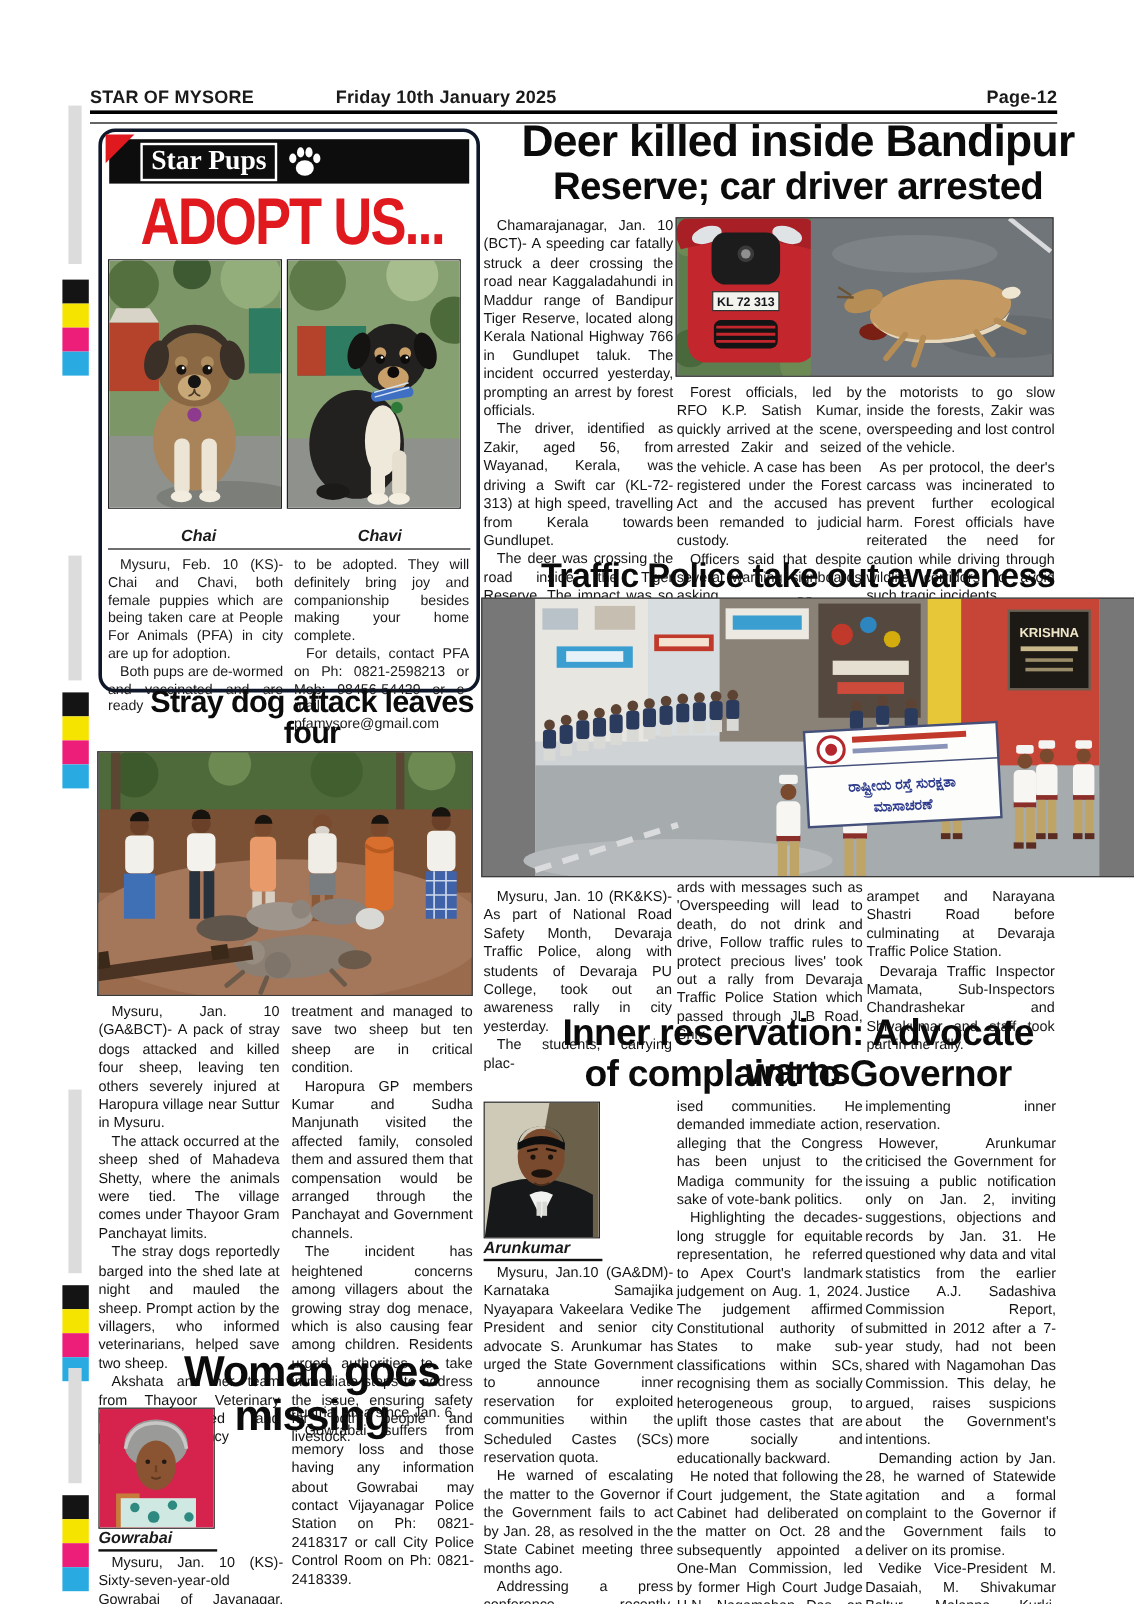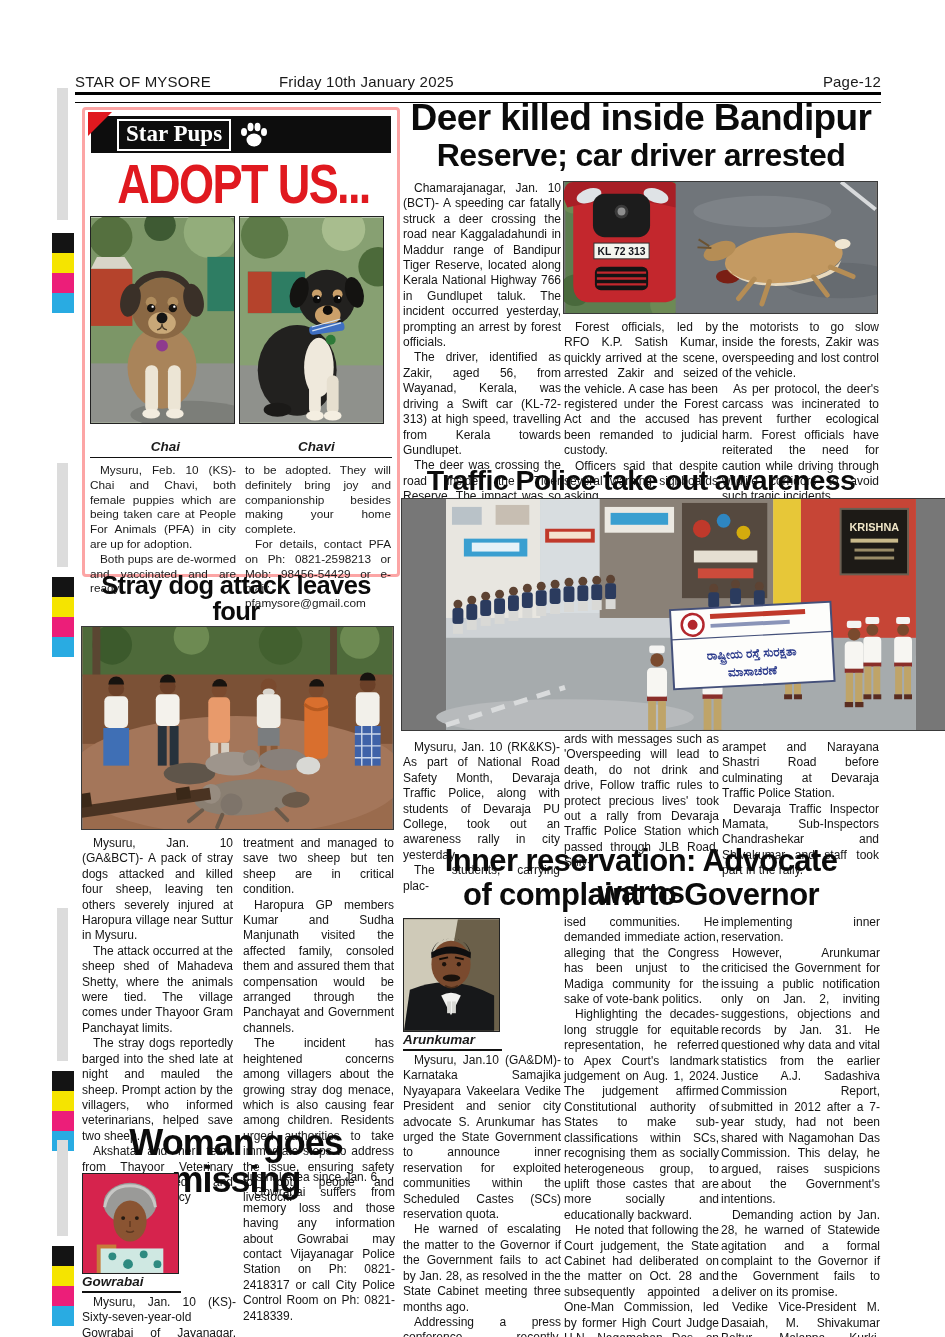--- a/index.html
+++ b/index.html
@@ -1,35 +1,35 @@
 <!DOCTYPE html>
 <html><head>
 <meta charset="utf-8">
 <style>
   html,body{margin:0;padding:0;background:#ffffff;}
   #page{position:relative;width:945px;height:1337px;background:#ffffff;overflow:hidden;
         font-family:"Liberation Sans",sans-serif;color:#1a1a1a;}
   .abs{position:absolute;}
   
   #masthead-row{left:75px;top:73px;width:806px;display:flex;align-items:baseline;
-    font-weight:normal;font-size:15px;letter-spacing:.2px;}
+    font-weight:bold;font-size:15px;letter-spacing:.2px;}
   #m-date{margin-left:68px;}
   #m-page{margin-left:auto;}
   #header-rule{left:75px;top:92px;width:806px;height:7px;border-top:3px solid #000;border-bottom:1px solid #000;}
   
   .reg-bar{position:absolute;left:57px;width:11px;background:#dcdcdc;}
   .reg-sq{position:absolute;left:52px;width:22px;}
   .reg-sq div{height:20px;width:22px;}
   .rk{background:#141414;} .ry{background:#f5e400;} .rm{background:#ec1e79;} .rc{background:#29abe2;}
   
-  .headline{font-weight:bold;text-align:center;color:#0b0b0b;letter-spacing:-.6px;line-height:1.03;}
+  .headline{font-weight:bold;text-align:center;color:#0b0b0b;letter-spacing:-.6px;line-height:1.03;padding-left:24px;}
   .ncol p{margin:0;font-size:12px;line-height:15.4px;text-align:justify;text-indent:11px;color:#141414;}
   .ncol p.cont{text-indent:0;}
   
-  #adopt-box{left:82px;top:107px;width:302px;height:454px;border:3px solid #fca5a5;border-radius:4px;
+  #adopt-box{left:82px;top:107px;width:302px;height:454px;border:3px solid #0f172a;border-radius:14px;
      padding:5px;background:#fff;}
   #star-bar{position:relative;height:37px;background:#0d0d0d;margin:1px;display:flex;align-items:center;}
   #star-tri{position:absolute;left:-3px;top:-4px;width:0;height:0;border-top:24px solid #e0191f;border-right:24px solid transparent;}
   #star-label{margin-left:26px;border:2px solid #fff;padding:0 7px 2px 7px;color:#fff;
      font-family:"Liberation Serif",serif;font-weight:bold;font-size:23px;}
   #paw{margin-left:8px;}
   #adopt-title{color:#e0191f;font-weight:bold;font-size:55px;text-align:center;white-space:nowrap;
      transform:scaleX(.82);transform-origin:50% 50%;letter-spacing:-2px;margin-top:2px;line-height:58px;}
   #pup-row{display:flex;gap:4px;margin-top:3px;}
   .pup{width:145px;height:208px;border:1.5px solid #222;box-sizing:border-box;}

